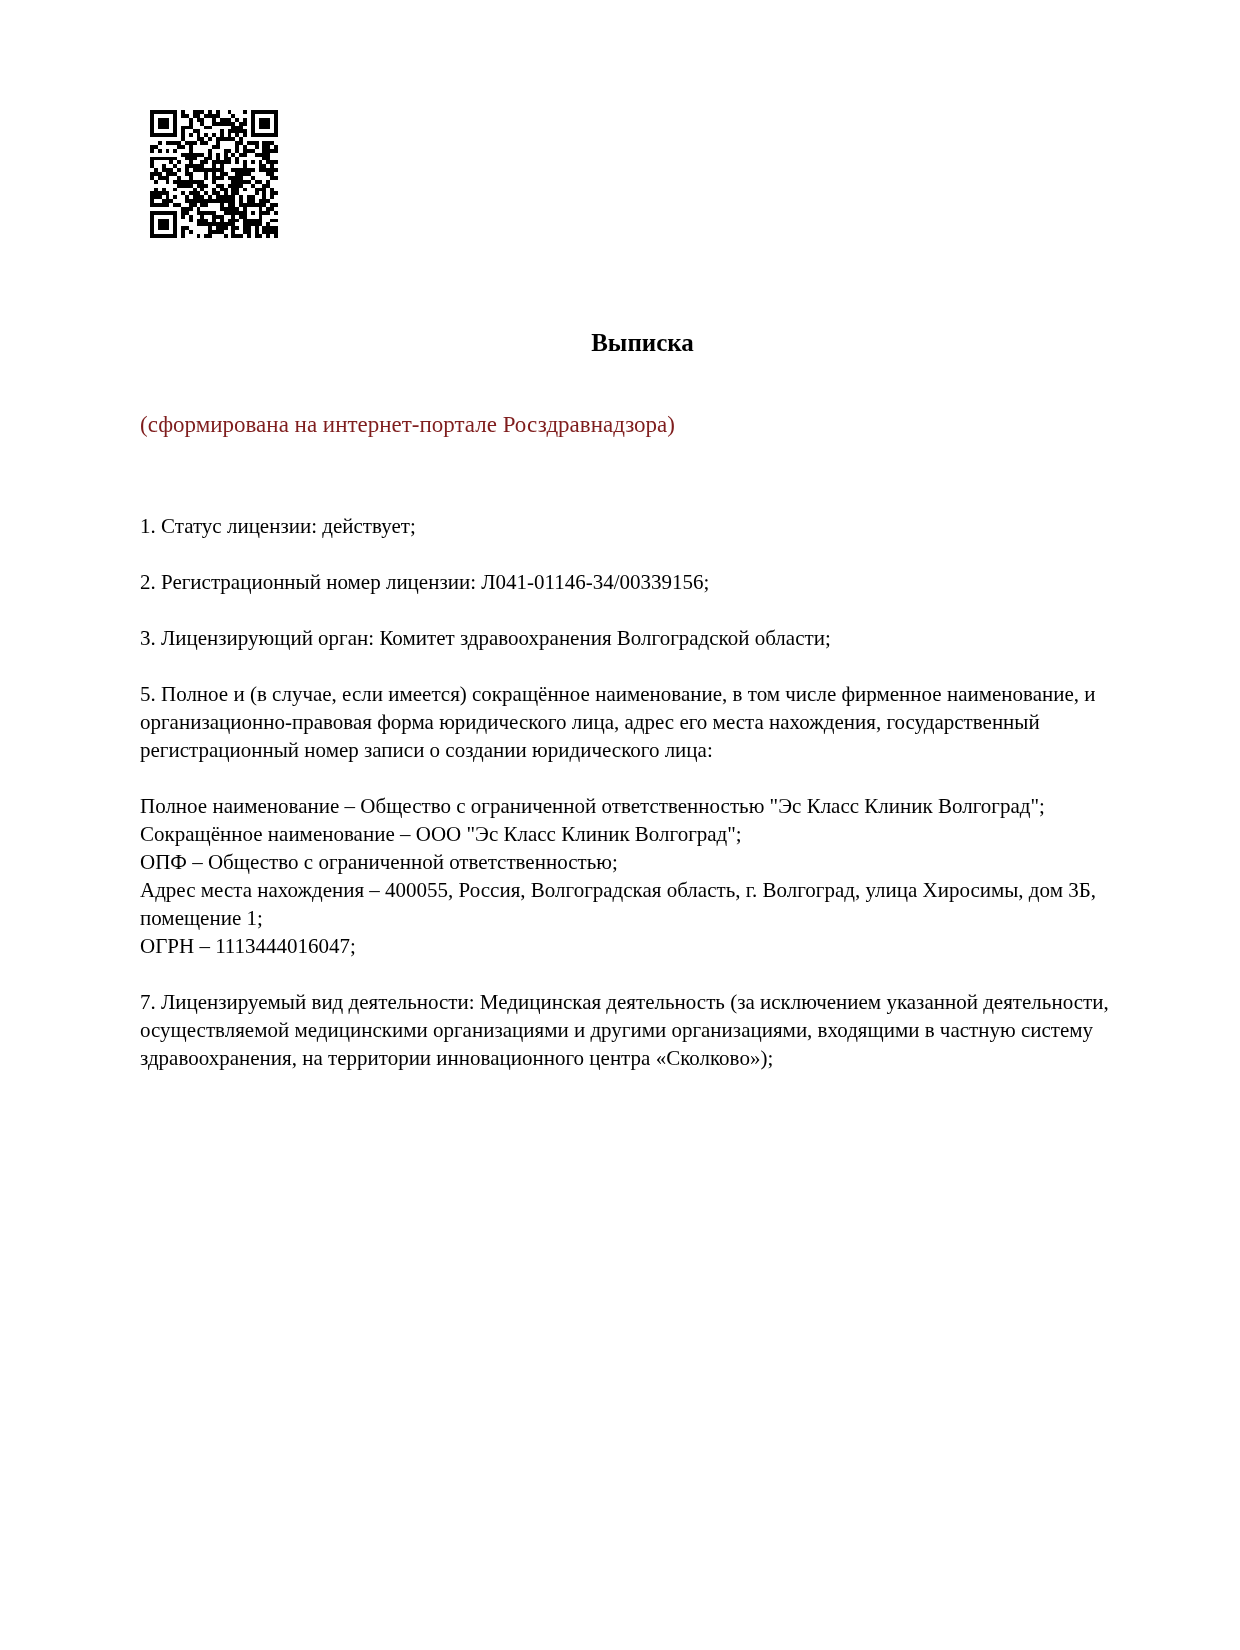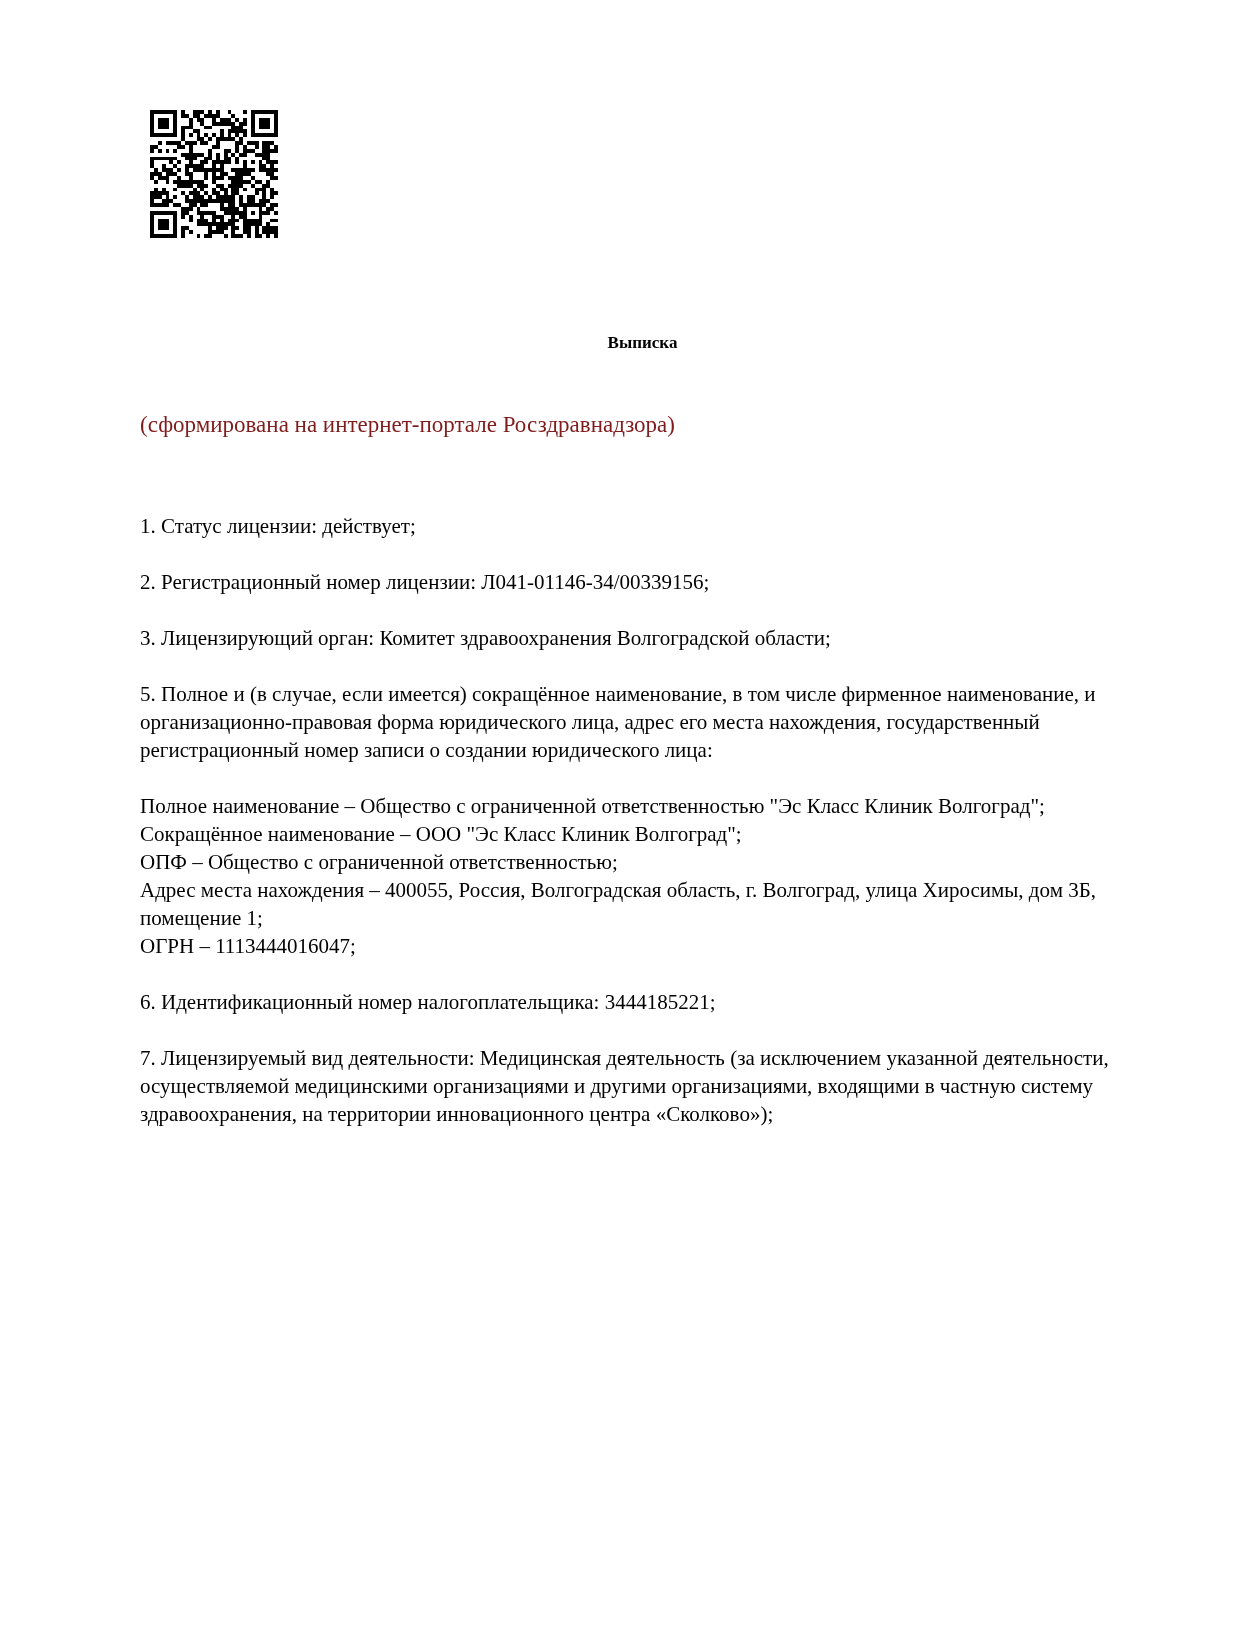--- a/index.html
+++ b/index.html
@@ -28,21 +28,21 @@
     height: 128px;
   }
   .qr svg { display: block; width: 128px; height: 128px; }
   .title-block {
     position: absolute;
     left: 140px;
     top: 326px;
     width: 1005px;
     text-align: center;
     font-weight: bold;
-    font-size: 17px;
+    font-size: 25px;
     line-height: 34px;
     color: #000000;
   }
   .subtitle {
     position: absolute;
     left: 140px;
     top: 412px;
     width: 982px;
     font-size: 23px;
     line-height: 26px;
@@ -673,17 +673,16 @@
   </div>
 
   <div class="subtitle">(сформирована на интернет-портале Росздравнадзора)</div>
 
   <div class="doc-body">
       <p class="para">1. Статус лицензии: действует;</p>
       <p class="para">2. Регистрационный номер лицензии: Л041-01146-34/00339156;</p>
       <p class="para">3. Лицензирующий орган: Комитет здравоохранения Волгоградской области;</p>
       <p class="para">5. Полное и (в случае, если имеется) сокращённое наименование, в том числе фирменное наименование, и организационно-правовая форма юридического лица, адрес его места нахождения, государственный регистрационный номер записи о создании юридического лица:</p>
       <p class="para">Полное наименование – Общество с ограниченной ответственностью "Эс Класс Клиник Волгоград";<br>Сокращённое наименование – ООО "Эс Класс Клиник Волгоград";<br>ОПФ – Общество с ограниченной ответственностью;<br>Адрес места нахождения – 400055, Россия, Волгоградская область, г. Волгоград, улица Хиросимы, дом 3Б, помещение 1;<br>ОГРН – 1113444016047;</p>
-      <p class="para">6. Идентификационный номер налогоплательщика: 3444185221;</p>
       <p class="para">7. Лицензируемый вид деятельности: Медицинская деятельность (за исключением указанной деятельности, осуществляемой медицинскими организациями и другими организациями, входящими в частную систему здравоохранения, на территории инновационного центра «Сколково»);</p>
     </div>
 
 </div>
 
 </body></html>

